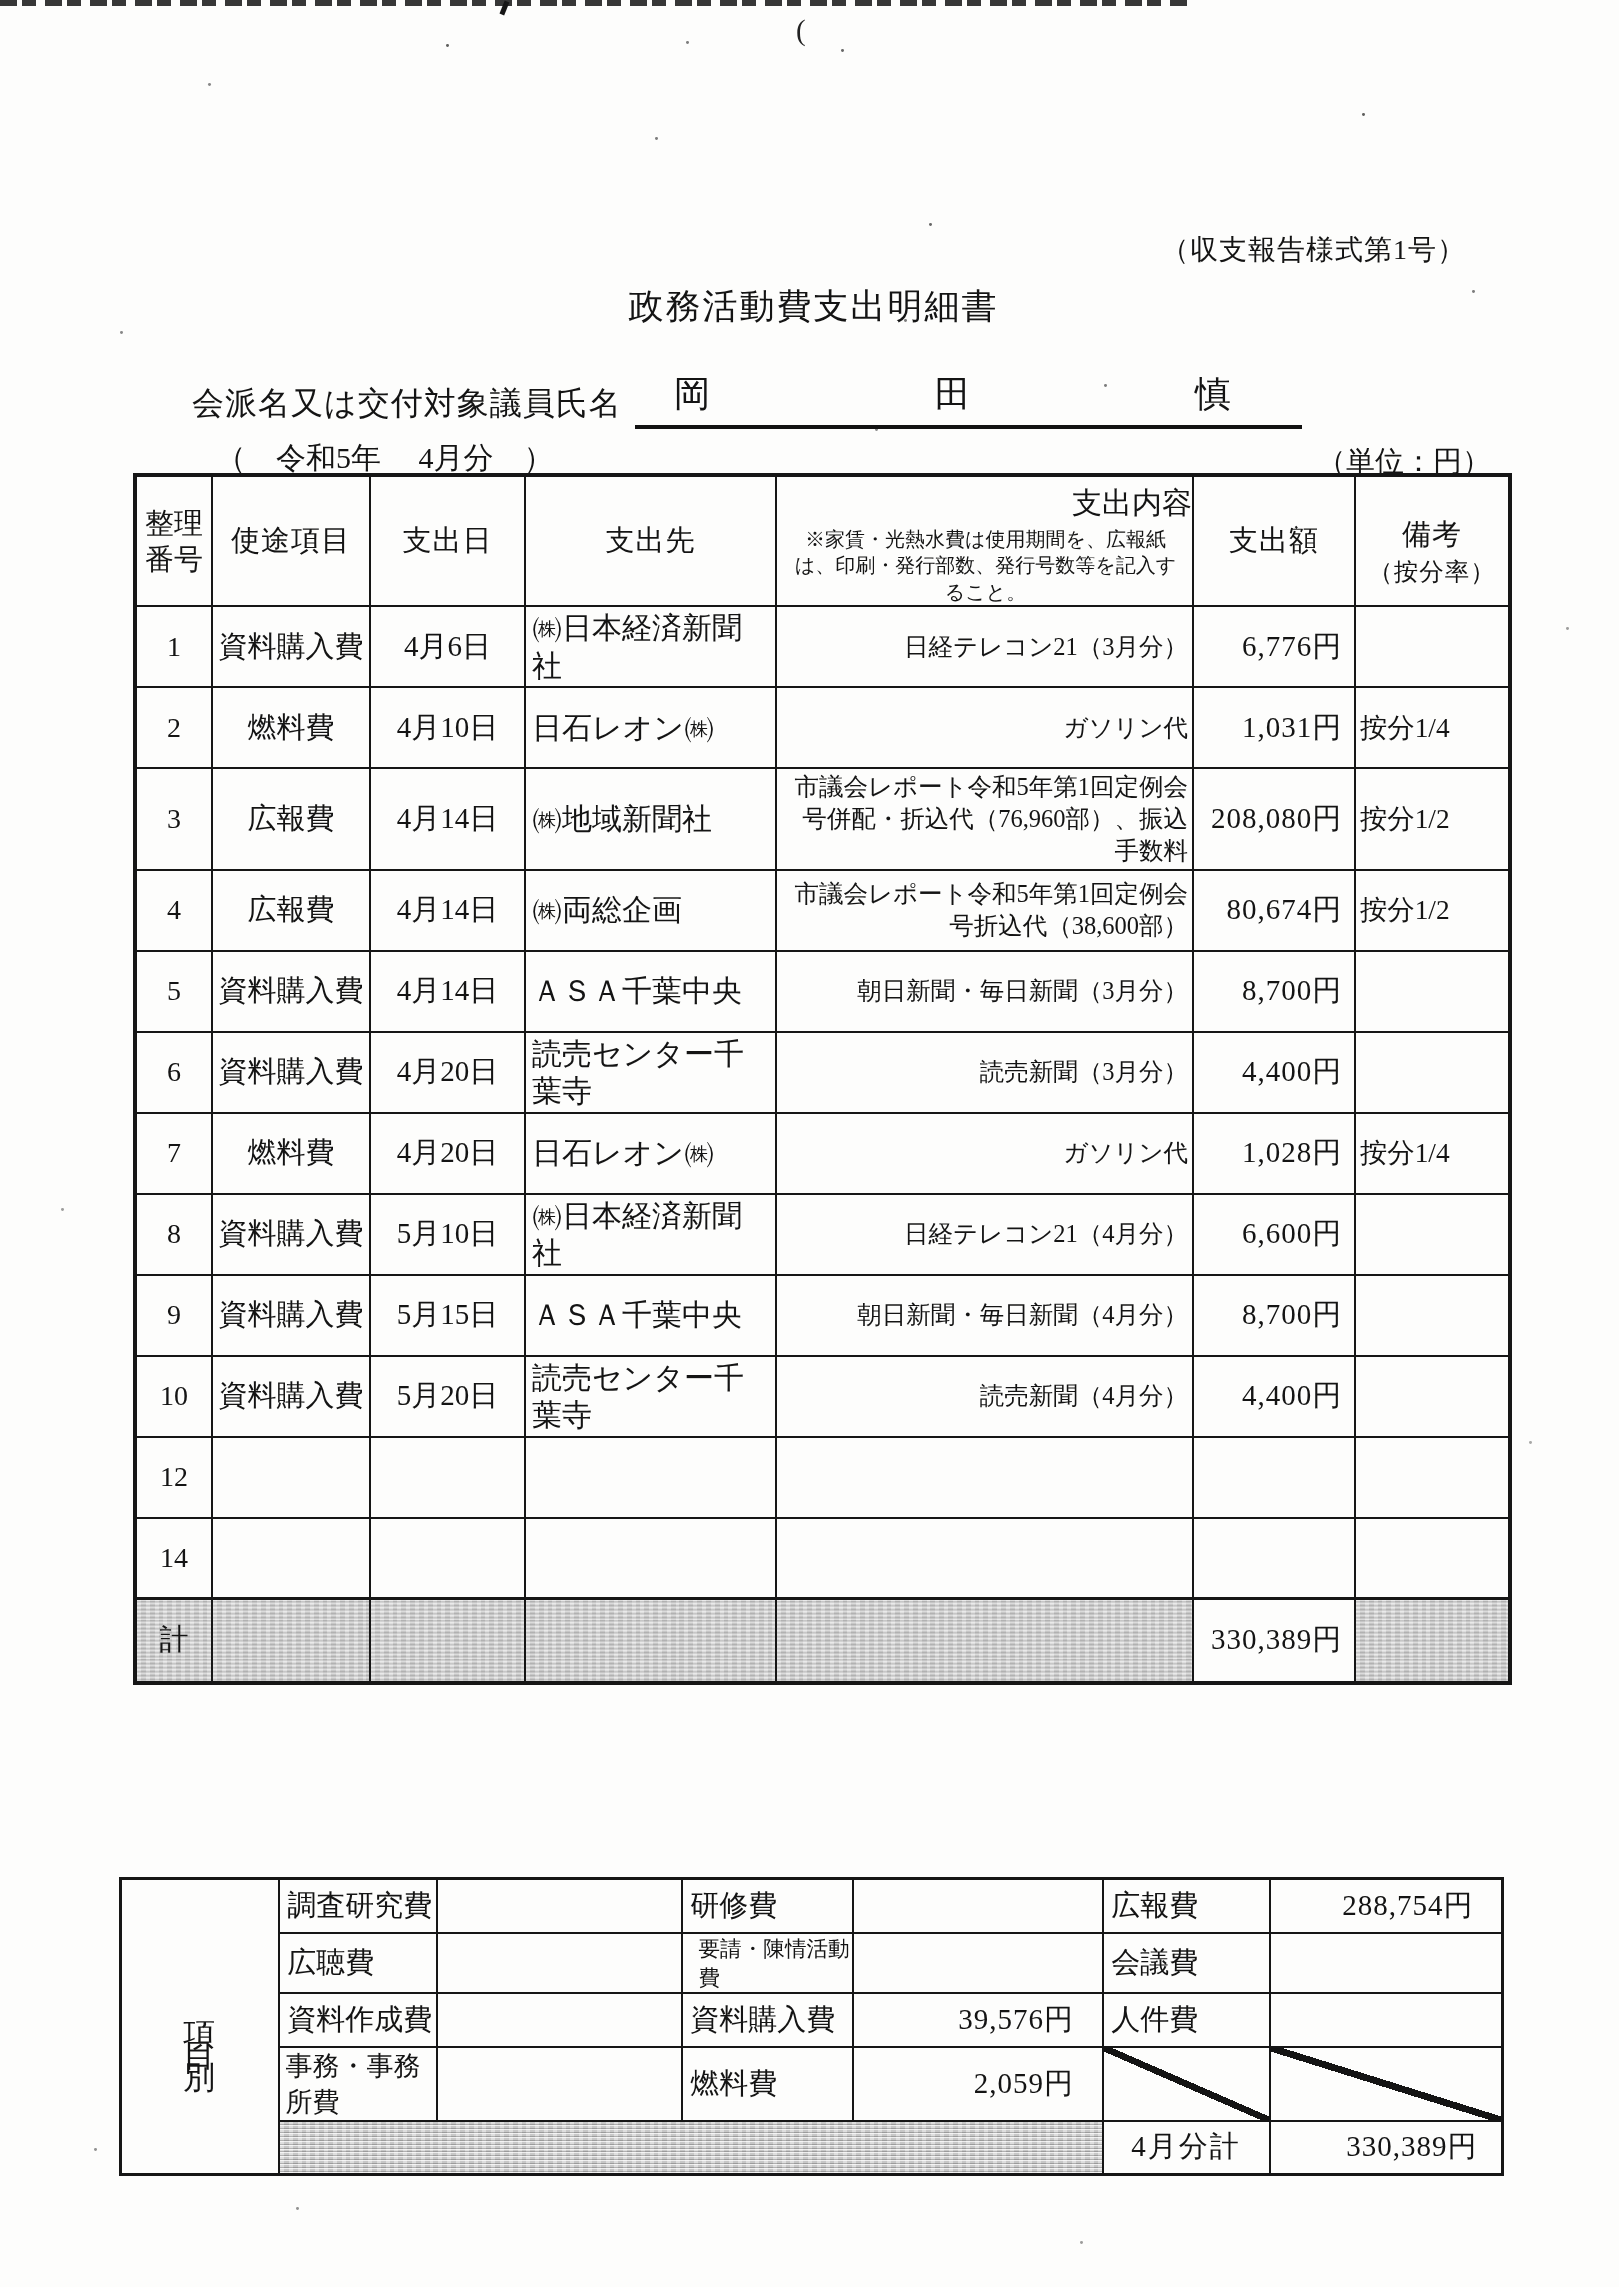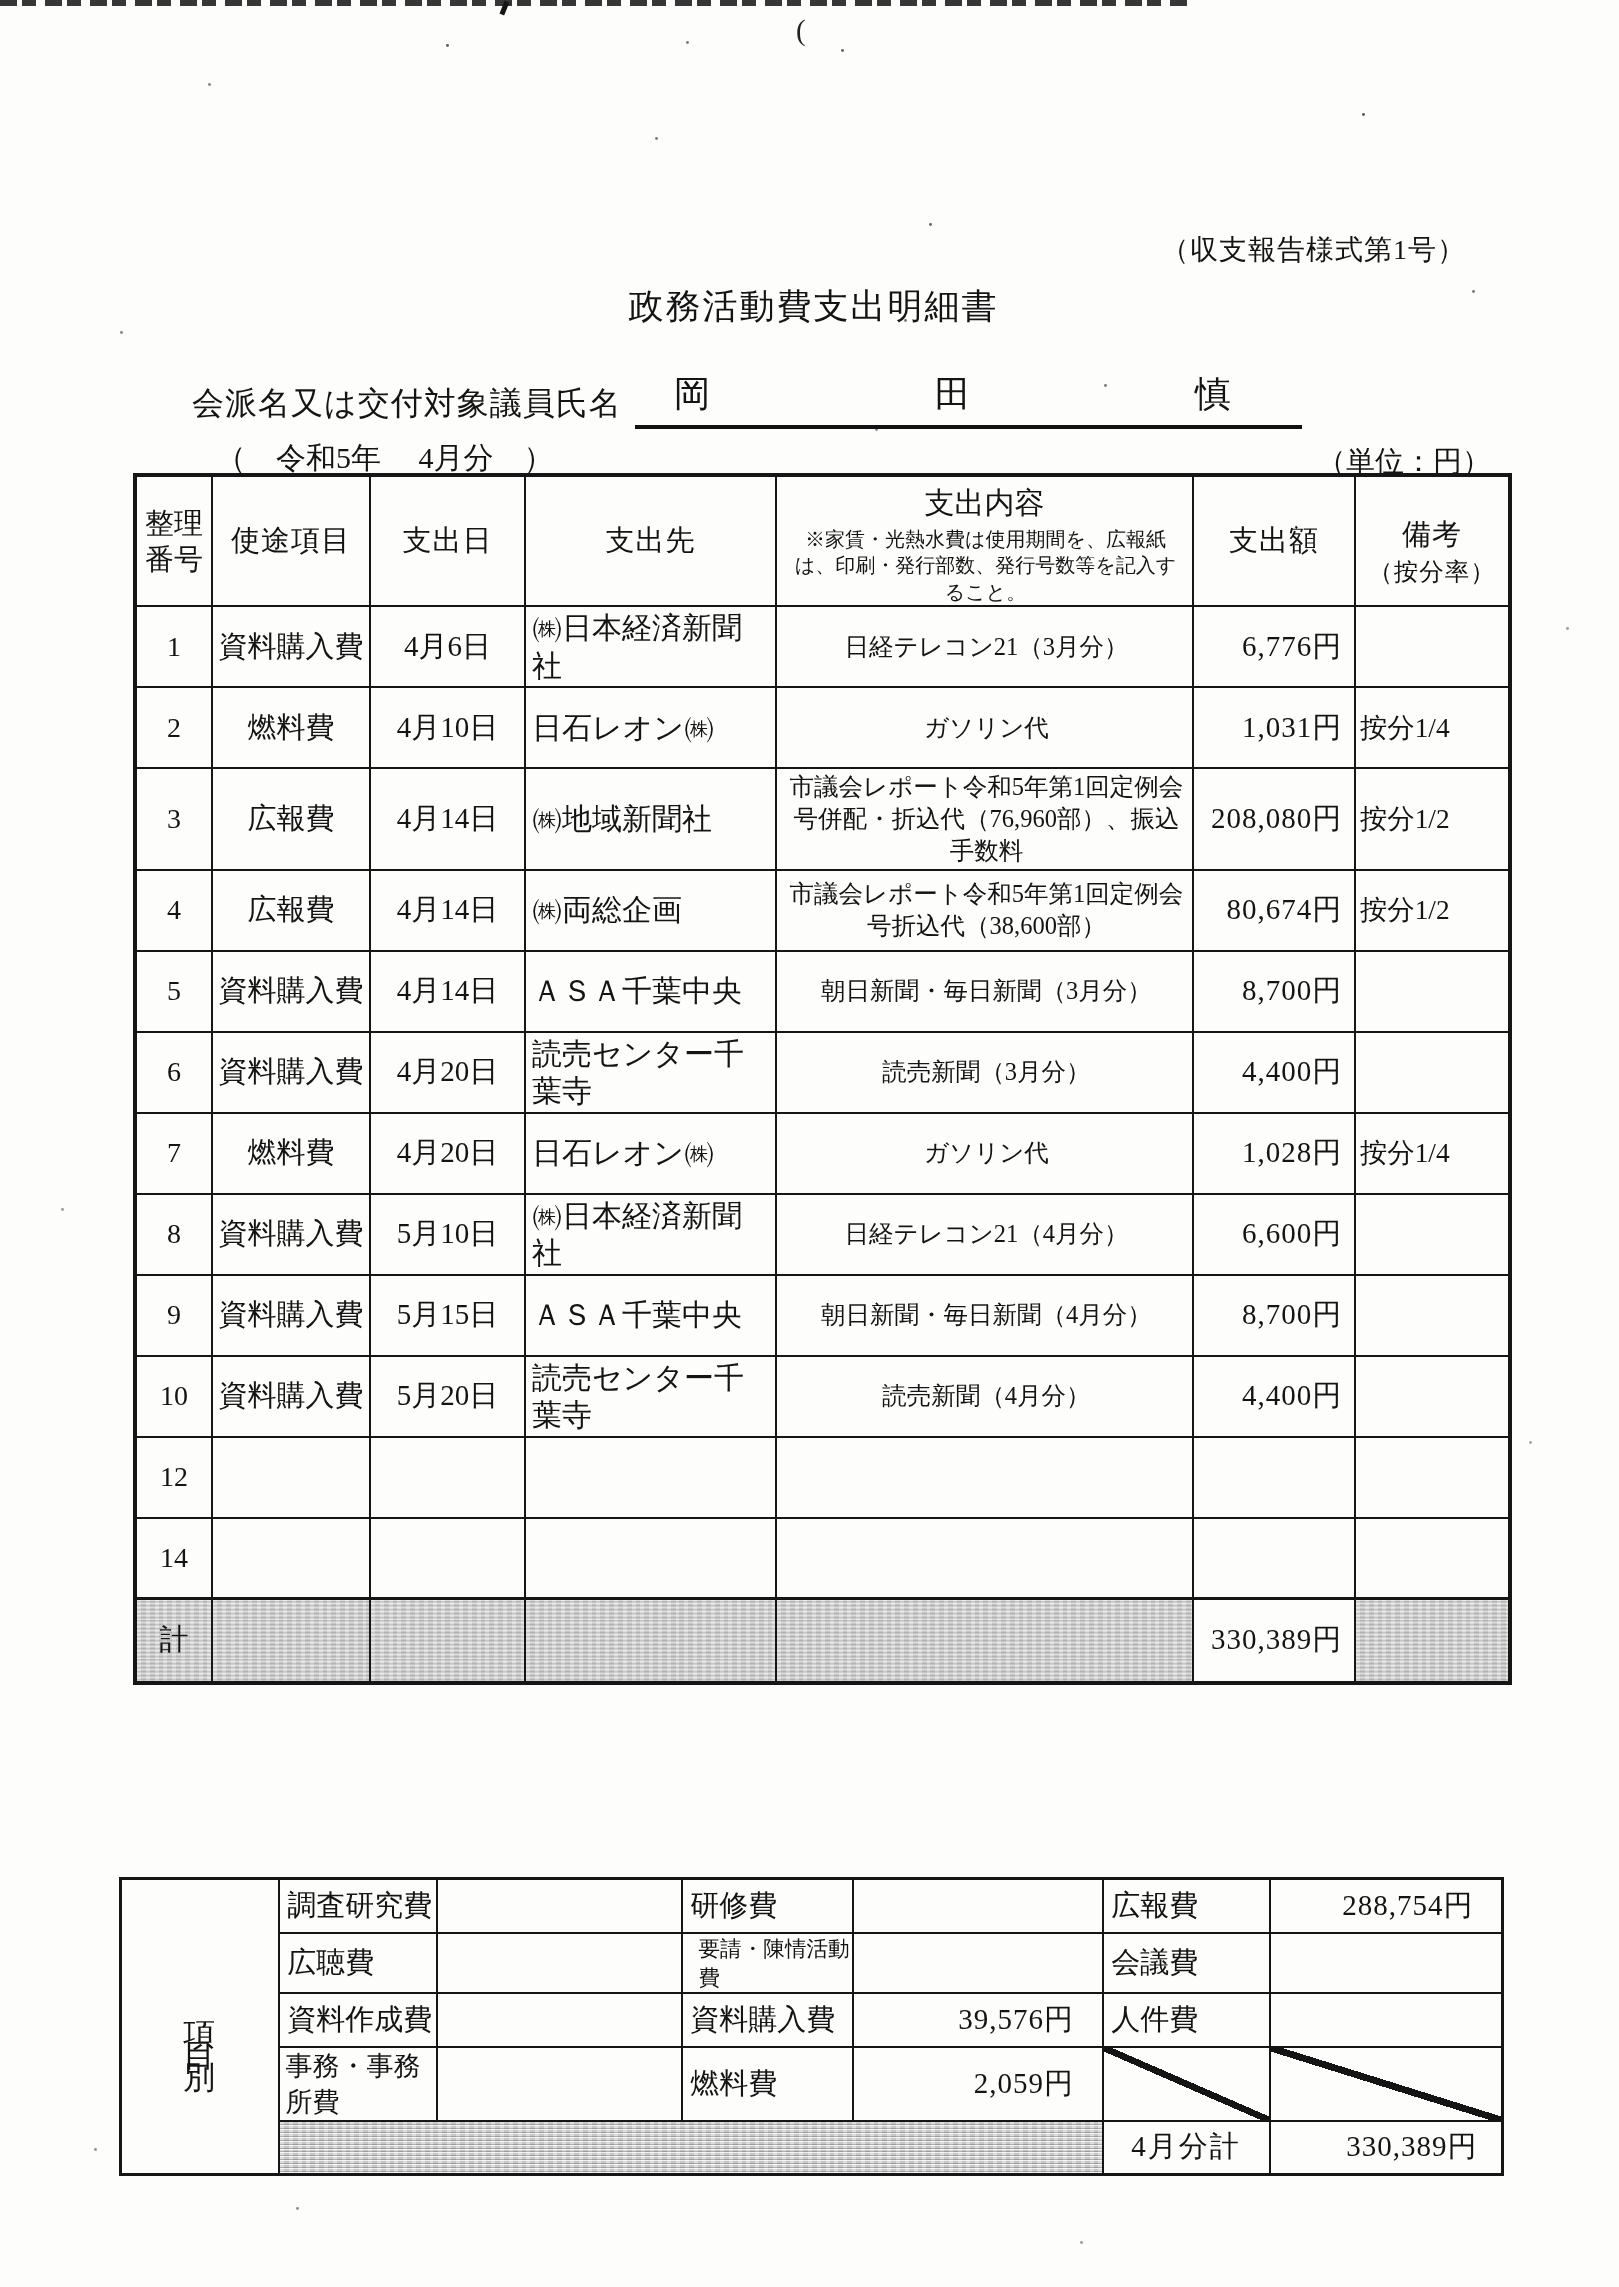--- a/index.html
+++ b/index.html
@@ -62,29 +62,29 @@
     padding:0;
     overflow:hidden;
   }
   .main-table tr.hdr{height:131px;}
   .main-table tr.body-row{height:81px;}
   .main-table tr.total-row{height:84px;}
   .main-table tr.total-row td{border-top:3.9px solid #161616;}
   th.h-no{font-size:29px;line-height:1.25;white-space:pre-line;text-align:center;}
   th.h-plain{font-size:29px;text-align:center;letter-spacing:1px;}
   th.h-content{vertical-align:top;}
-  .h-content-title{display:block;text-align:center;font-size:30px;margin-top:5.9px;}
+  .h-content-title{display:block;text-align:right;font-size:30px;margin-top:5.9px;}
   .h-content-note{display:block;text-align:center;font-size:20px;line-height:1.32;padding:2px 5.9px 0 7.8px;}
   .h-remarks-main{display:block;text-align:center;font-size:29px;margin-top:21.6px;}
   .h-remarks-sub{display:block;text-align:center;font-size:24.5px;}
   td.c-no{text-align:center;font-size:28px;}
   td.c-item{text-align:center;font-size:29px;}
   td.c-date{text-align:center;font-size:29px;}
   td.c-payee{text-align:left;font-size:30px;line-height:1.25;padding:2px 3.9px 2px 5.9px;word-break:break-all;}
-  td.c-content{text-align:center;font-size:24.5px;line-height:1.3;padding:2px 3.9px 2px 7.8px;word-break:break-all;}
+  td.c-content{text-align:right;font-size:24.5px;line-height:1.3;padding:2px 3.9px 2px 7.8px;word-break:break-all;}
   td.c-amount{text-align:right;font-size:29px;padding-right:11.8px;letter-spacing:1px;}
   td.c-remarks{text-align:left;font-size:27.4px;padding-left:3.9px;}
   .hatch{
     background-color:#c7c7c7;
     background-image:
       repeating-linear-gradient(0deg, rgba(255,255,255,.75) 0 1px, rgba(70,70,70,.28) 1px 2px, rgba(255,255,255,.15) 2px 3.9px),
       repeating-linear-gradient(90deg, rgba(255,255,255,.30) 0 3.9px, rgba(0,0,0,.05) 3.9px 8.8px);
   }
   td.total-label{text-align:center;font-size:29px;}
   

